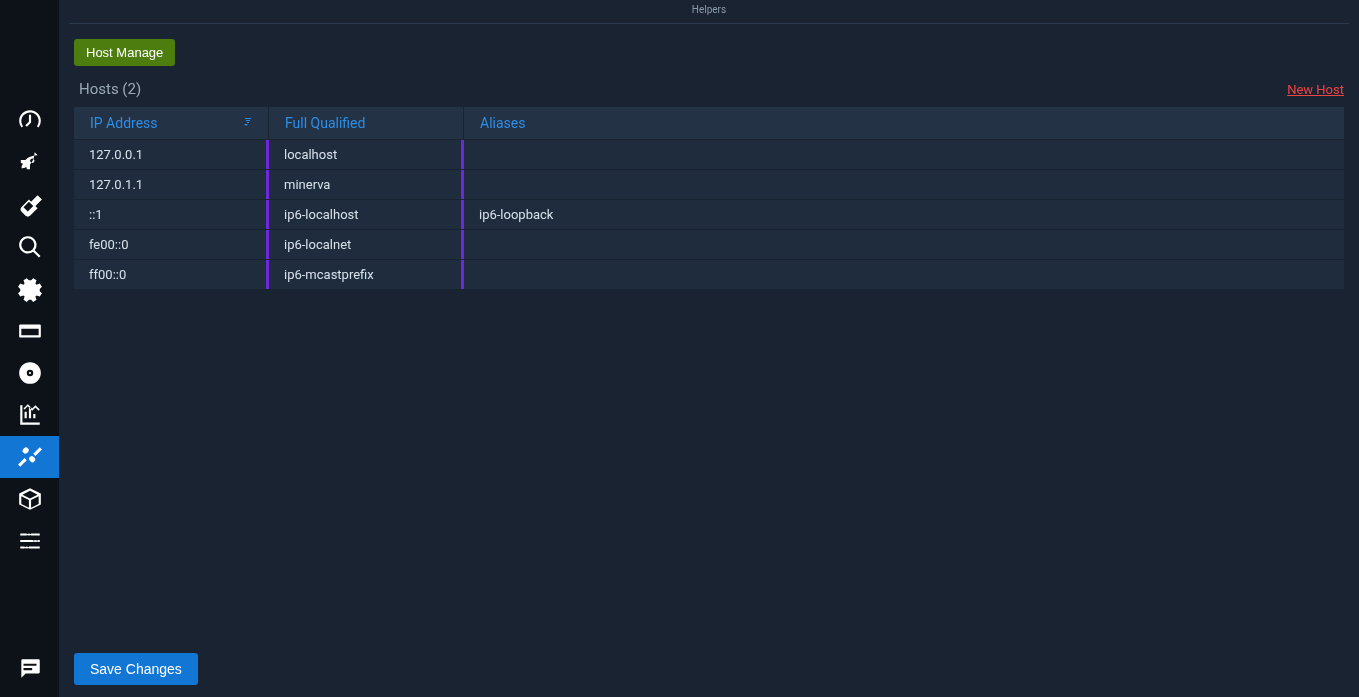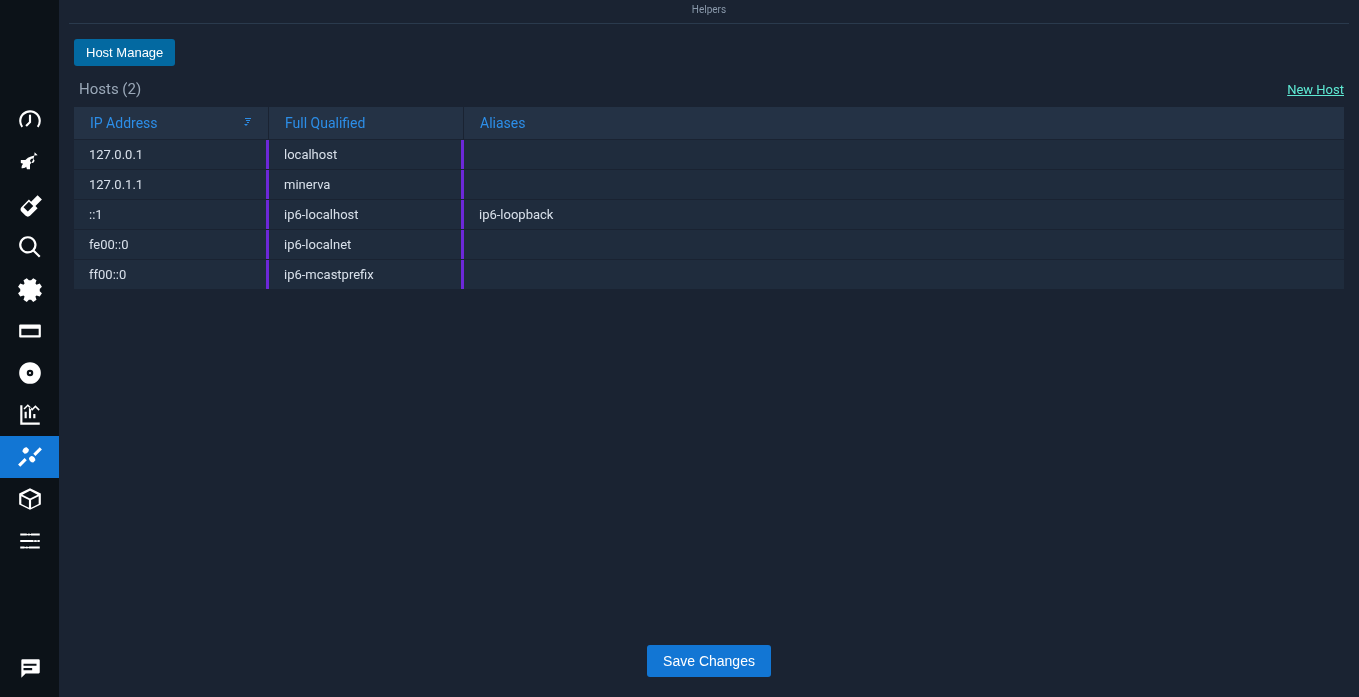--- a/index.html
+++ b/index.html
@@ -59,38 +59,38 @@
       padding: 4px 0 8px 0;
       border-bottom: 1px solid #2a3a4d;
       margin: 0 10px;
       color: #8a99ab;
       font-size: 10px;
     }
     .tabs-row {
       padding: 15px 10px 0 15px;
     }
     .tab-button {
-      background: #0369a1;
+      background: #4d7c0f;
       color: #fff;
       border: none;
       padding: 6px 12px;
       font-size: 13px;
       border-radius: 3px;
       cursor: pointer;
     }
     .subheader-row {
       display: flex;
       justify-content: space-between;
       align-items: center;
       padding: 14px 15px 8px 20px;
       font-size: 15px;
       color: #9aa8b8;
     }
     .new-host-link {
-      color: #5eead4;
+      color: #ef4444;
       text-decoration: underline;
       font-size: 13px;
       cursor: pointer;
     }
     .table-container {
       padding: 0 15px;
     }
     table {
       width: 100%;
       border-collapse: separate;
@@ -125,25 +125,25 @@
       border-right: 3px solid #6d28d9;
     }
     tbody td:last-child {
       border-right: none;
     }
     tbody td:first-child {
       padding-left: 15px;
     }
     .footer-bar {
       position: absolute;
-      bottom: 8px;
+      bottom: 0;
       left: 0;
       right: 0;
       display: flex;
-      justify-content: center;
+      justify-content: flex-start;
       padding: 12px 15px;
     }
     .save-button {
       background: #1276d4;
       color: #fff;
       border: none;
       padding: 8px 16px;
       font-size: 14px;
       border-radius: 3px;
       cursor: pointer;

